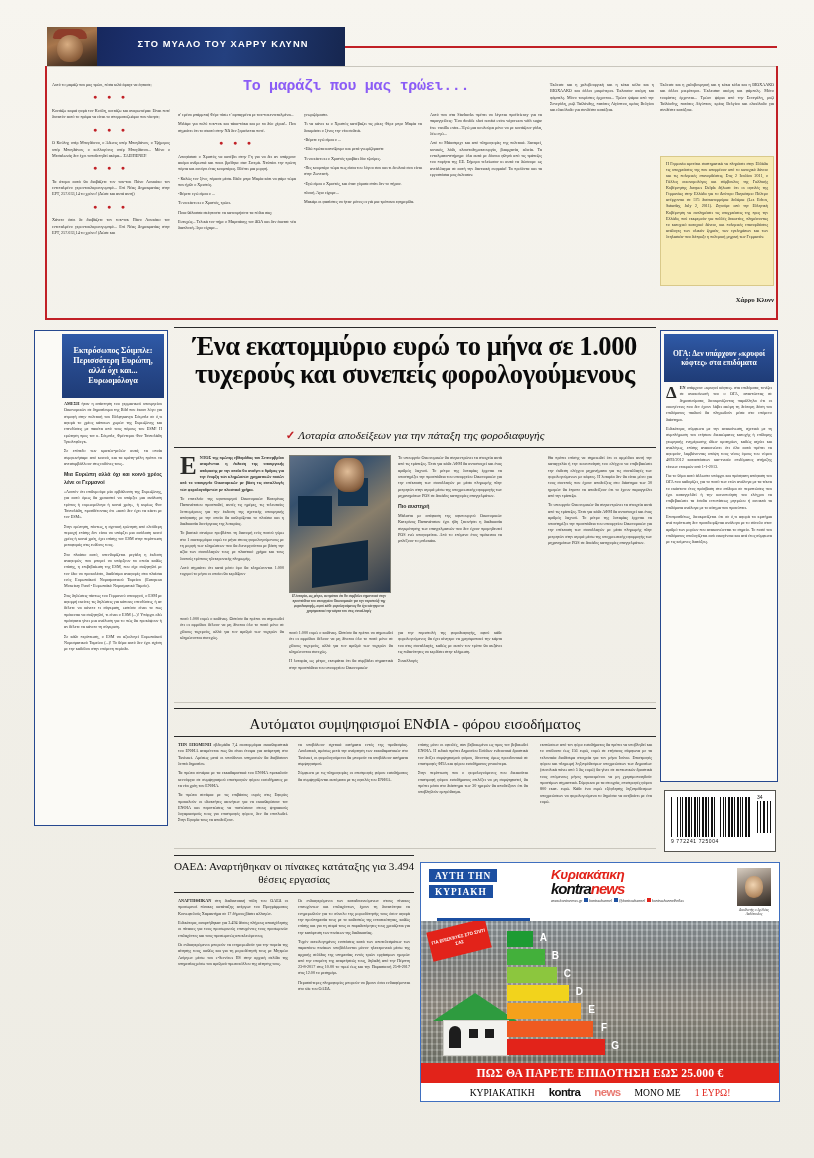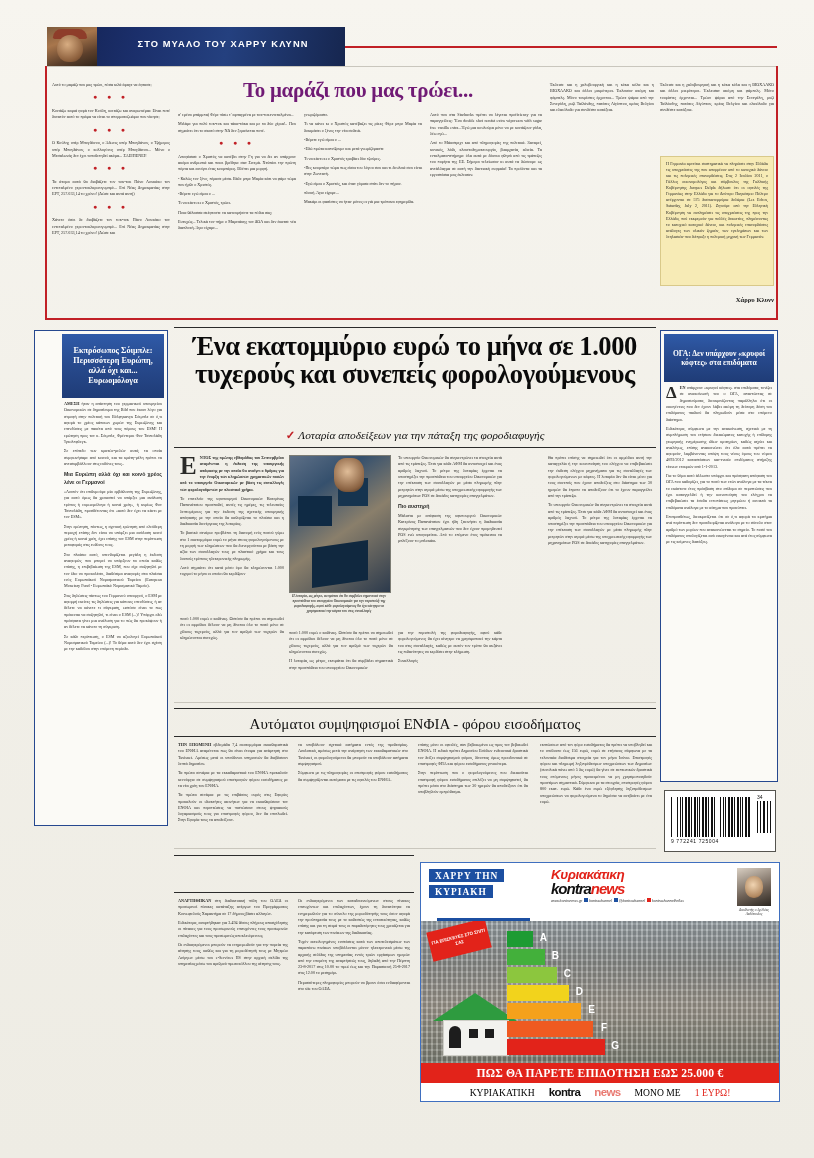--- a/index.html
+++ b/index.html
@@ -31,21 +31,21 @@
   #klynn-title{position:absolute;left:58px;top:12px;width:236px;text-align:center;
      color:#fff;font-weight:bold;font-size:9.3px;letter-spacing:1.1px;
      font-family:"Liberation Sans",sans-serif;}
   #klynn-rule{position:absolute;left:345px;top:46px;width:432px;height:1.6px;background:#c12026;}
   #klynn-rule2{position:absolute;left:47px;top:66px;width:730px;height:1px;background:#c9c6bd;}
   #klynn-leftbar{position:absolute;left:45px;top:66px;width:1.6px;height:254px;background:#c12026;}
   #klynn-bottombar{position:absolute;left:45px;top:318px;width:732px;height:1.6px;background:#c12026;}
   #klynn-rightbar{position:absolute;left:776px;top:66px;width:1.6px;height:254px;background:#c12026;}
 
   #headline-klynn{position:absolute;left:243px;top:78px;width:330px;
-     font-size:21px;font-weight:bold;color:#701a75;font-family:Liberation Serif, serif;
+     font-size:15px;font-weight:bold;color:#8b5cf6;font-family:Liberation Mono, monospace;
      letter-spacing:-0.3px;}
 
   .dots{color:#c12026;letter-spacing:4px;font-size:7px;text-align:center;margin:4px 0 5px 0;font-weight:bold;}
 
   
   #klynn-yellow{position:absolute;left:660px;top:156px;width:114px;height:130px;
      background:#f7ebb6;border:1px solid #d9c98a;padding:4px 5px;box-sizing:border-box;}
   #klynn-sign{position:absolute;left:660px;top:296px;width:114px;text-align:right;
      font-weight:bold;font-size:6.6px;color:#1a1a1a;font-family:"Liberation Serif",serif;}
 
@@ -347,36 +347,37 @@
   </div>
   <div class="col" style="left:418px;top:742px;width:110px;">
     <p>επίσης μόνο οι οφειλές, σαν βεβαιωμένα ως προς τον βεβαιωθεί ΕΝΦΙΑ. Η ειδικά πρέπει Δημοσίου Εσόδων ενδεικτικά δραστικά τον δείξει συμψηφισμού φόρου, δίνοντας όμως προοδευτικά σε επιστροφές ΦΠΑ και φόρου εισοδήματος γενικότερα.</p>
     <p>Στην περίπτωση που ο φορολογούμενος που δικαιούται επιστροφή φόρου εισοδήματος επιλέξει να μη συμψηφιστεί, θα πρέπει μέσα στο διάστημα των 30 ημερών θα αποδείξουν ότι θα υποβληθούν εμπρόθεσμα.</p>
   </div>
   <div class="col" style="left:540px;top:742px;width:112px;">
     <p>εκπτώσεων από τον φόρο εισοδήματος θα πρέπει να υποβληθεί και το υπόλοιπο έως 156 ευρώ, ευρώ σε ετήσιους σύμφωνα με τα τελευταία διαθέσιμα στοιχεία για τον μήνα Ιούνιο. Επιστροφές φόρου και πληρωμή ληξιπρόθεσμων υποχρεώσεων των Δημοσίων (συνολικά πάνω από 5 δις ευρώ) θα γίνει σε εκπτωτικών δραστικά τους επόμενους μήνες προκειμένου να μη χρησιμοποιηθούν προστίμων σημαντικά. Σύμφωνα με τα στοιχεία, επιστροφές φόρου 800 εκατ. ευρώ. Κάθε ένα ευρώ εξόφλησης ληξιπρόθεσμων υποχρεώσεων να φορολογούμενα το δημόσιο να ανεβαίνει με ένα ευρώ.</p>
   </div>
 
   <div id="oaed-rule-top"></div>
+  <div id="oaed-headline">ΟΑΕΔ: Αναρτήθηκαν οι πίνακες κατάταξης για 3.494 θέσεις εργασίας</div>
   <div id="oaed-rule-bot"></div>
 
   <div class="col" style="left:178px;top:898px;width:110px;">
     <p><b>ΑΝΑΡΤΗΘΗΚΑΝ</b> <span>στη διαδικτυακή πύλη του ΟΑΕΔ οι προσωρινοί πίνακες κατάταξης ανέργων του Προγράμματος Κοινωφελούς Χαρακτήρα σε 17 δήμους βάσει αλλαγών.</span></p>
     <p>Ειδικότερα, αναρτήθηκαν για 3.494 θέσεις πλήρους απασχόλησης οι πίνακες για τους προσωρινούς επιτυχόντες τους προσωρινών επιλαχόντες και τους προσωρινώς αποκλειόμενους.</p>
     <p>Οι ενδιαφερόμενοι μπορούν να ενημερωθούν για την πορεία της αίτησης τους, καθώς και για τη μοριοδότησή τους με Μητρώο Ανέργων μέσω του e-Services IIS στην αρχική σελίδα της υπηρεσίας μέσω του αριθμού πρωτοκόλλου της αίτησης τους.</p>
   </div>
   <div class="col" style="left:298px;top:898px;width:112px;">
     <p>Οι ενδιαφερόμενοι των καταδεικνυόμενων στους πίνακες επιτυχόντων και επιλαχόντων, έχουν τη δυνατότητα να ενημερωθούν για το σύνολο της μοριοδότησής τους όσον αφορά την προϋπηρεσία τους με το καθεστώς της εντατικότητας, καθώς επίσης και για τη σειρά τους οι παραδοτέρητες τους χρειάζεται για την κατάρτιση των πινάκων της διαδικασίας.</p>
     <p>Τυχόν αιτιολογημένες ενστάσεις κατά των αποτελεσμάτων των παραπάνω πινάκων υποβάλλονται μόνον ηλεκτρονικά μέσω της αρχικής σελίδας της υπηρεσίας εντός τριών εργάσιμων ημερών από την επομένη της αναρτήσεώς τους, δηλαδή από την Πέμπτη 23-8-2017 στις 10.00 το πρωί έως και την Παρασκευή 25-8-2017 στις 12.00 το μεσημέρι.</p>
     <p>Περισσότερες πληροφορίες μπορούν να βρουν όσοι ενδιαφέρονται στο site του ΟΑΕΔ.</p>
   </div>
 
   <div id="ad">
     <div id="ad-topbar">
-      <div class="ad-blue-line" id="adl1">ΧΑΡΡΥ ΤΗΝ</div>
+      <div class="ad-blue-line" id="adl1">ΑΥΤΗ ΤΗΝ</div>
       <div class="ad-blue-line" id="adl2">ΚΥΡΙΑΚΗ</div>
       <div class="ad-blue-line" id="adl3">27 ΑΥΓΟΥΣΤΟΥ</div>
       <div id="ad-masthead">
         <div id="ad-kyriakatiki">Κυριακάτικη</div>
         <div id="ad-kontranews"><span class="k">kontra</span><span class="n">news</span></div>
         <div id="ad-social">
           <span>www.kontranews.gr</span>
           &nbsp;<span class="sq"></span><span>kontrachannel</span>
           &nbsp;<span class="sq"></span><span>@kontrachannel</span>
           &nbsp;<span class="sqr"></span><span>kontrachannelhellas</span>

